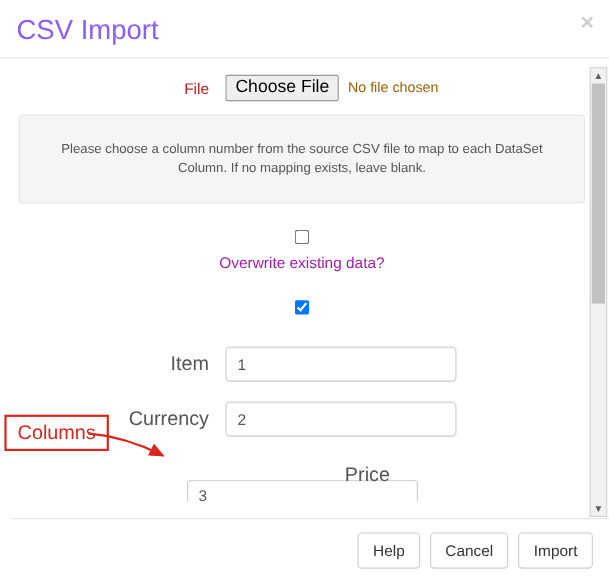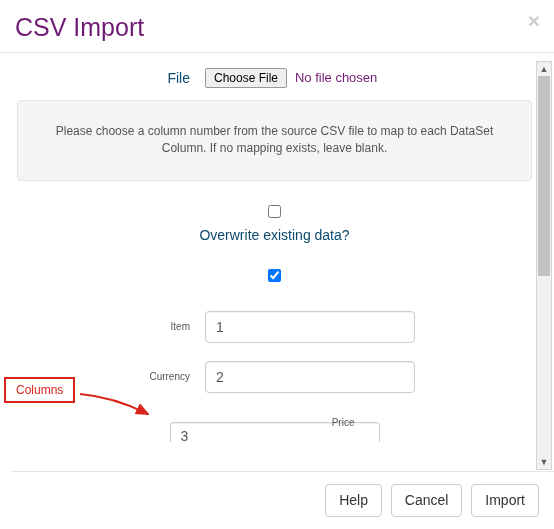--- a/index.html
+++ b/index.html
@@ -21,21 +21,21 @@
   }
   .modal-header {
     padding: 12px 15px 10px 15px;
     border-bottom: 1px solid #e5e5e5;
     position: relative;
   }
   .modal-header h3 {
     margin: 0;
     font-size: 25px;
     font-weight: 500;
-    color: #701a75;
+    color: #8b5cf6;
     line-height: 1.2;
   }
   .close-x {
     position: absolute;
     top: 10px;
     right: 14px;
     font-size: 21px;
     font-weight: bold;
     color: #ccc;
     cursor: pointer;
@@ -81,39 +81,39 @@
 
   .form-row {
     display: flex;
     align-items: center;
     margin-bottom: 12px;
   }
   .form-row .lbl {
     width: 190px;
     text-align: right;
     padding-right: 15px;
-    color: #0c4a6e;
+    color: #b91c1c;
     font-size: 14px;
   }
   .form-row .ctrl {
     flex: 1;
     text-align: left;
   }
   .choose-file-btn {
     font-family: Arial, sans-serif;
-    font-size: 12px;
+    font-size: 16px;
     padding: 2px 8px;
     background: #efefef;
     border: 1px solid #999;
     border-radius: 2px;
     cursor: pointer;
   }
   .no-file {
     font-size: 13px;
-    color: #701a75;
+    color: #a16207;
     margin-left: 4px;
   }
   .info-box {
     background: #f5f5f5;
     border: 1px solid #e3e3e3;
     border-radius: 4px;
     padding: 22px 20px;
     text-align: center;
     color: #555;
     font-size: 12px;
@@ -123,34 +123,34 @@
   .check-row {
     text-align: center;
     margin-bottom: 26px;
   }
   .check-row input[type=checkbox] {
     margin: 0;
   }
   .check-row .chk-label {
     display: block;
     margin-top: 6px;
-    color: #0c4a6e;
+    color: #a21caf;
     font-size: 14px;
   }
   .col-row {
     display: flex;
     align-items: center;
     margin-bottom: 18px;
   }
   .col-row .lbl {
     width: 190px;
     text-align: right;
     padding-right: 15px;
     color: #555;
-    font-size: 10px;
+    font-size: 18px;
   }
   .col-row input[type=text] {
     width: 210px;
     padding: 7px 10px;
     font-size: 14px;
     color: #555;
     border: 1px solid #ccc;
     border-radius: 4px;
     box-shadow: inset 0 1px 1px rgba(0,0,0,0.06);
   }
@@ -187,21 +187,21 @@
     line-height: 1.2;
   }
 
   
   .anno-box {
     position: absolute;
     left: 4px;
     top: 377px;
     border: 2px solid #d9261c;
     color: #d9261c;
-    font-size: 12px;
+    font-size: 18px;
     padding: 4px 10px;
     background: transparent;
     font-family: Arial, sans-serif;
   }
   .anno-arrow {
     position: absolute;
     left: 78px;
     top: 390px;
     width: 80px;
     height: 30px;

